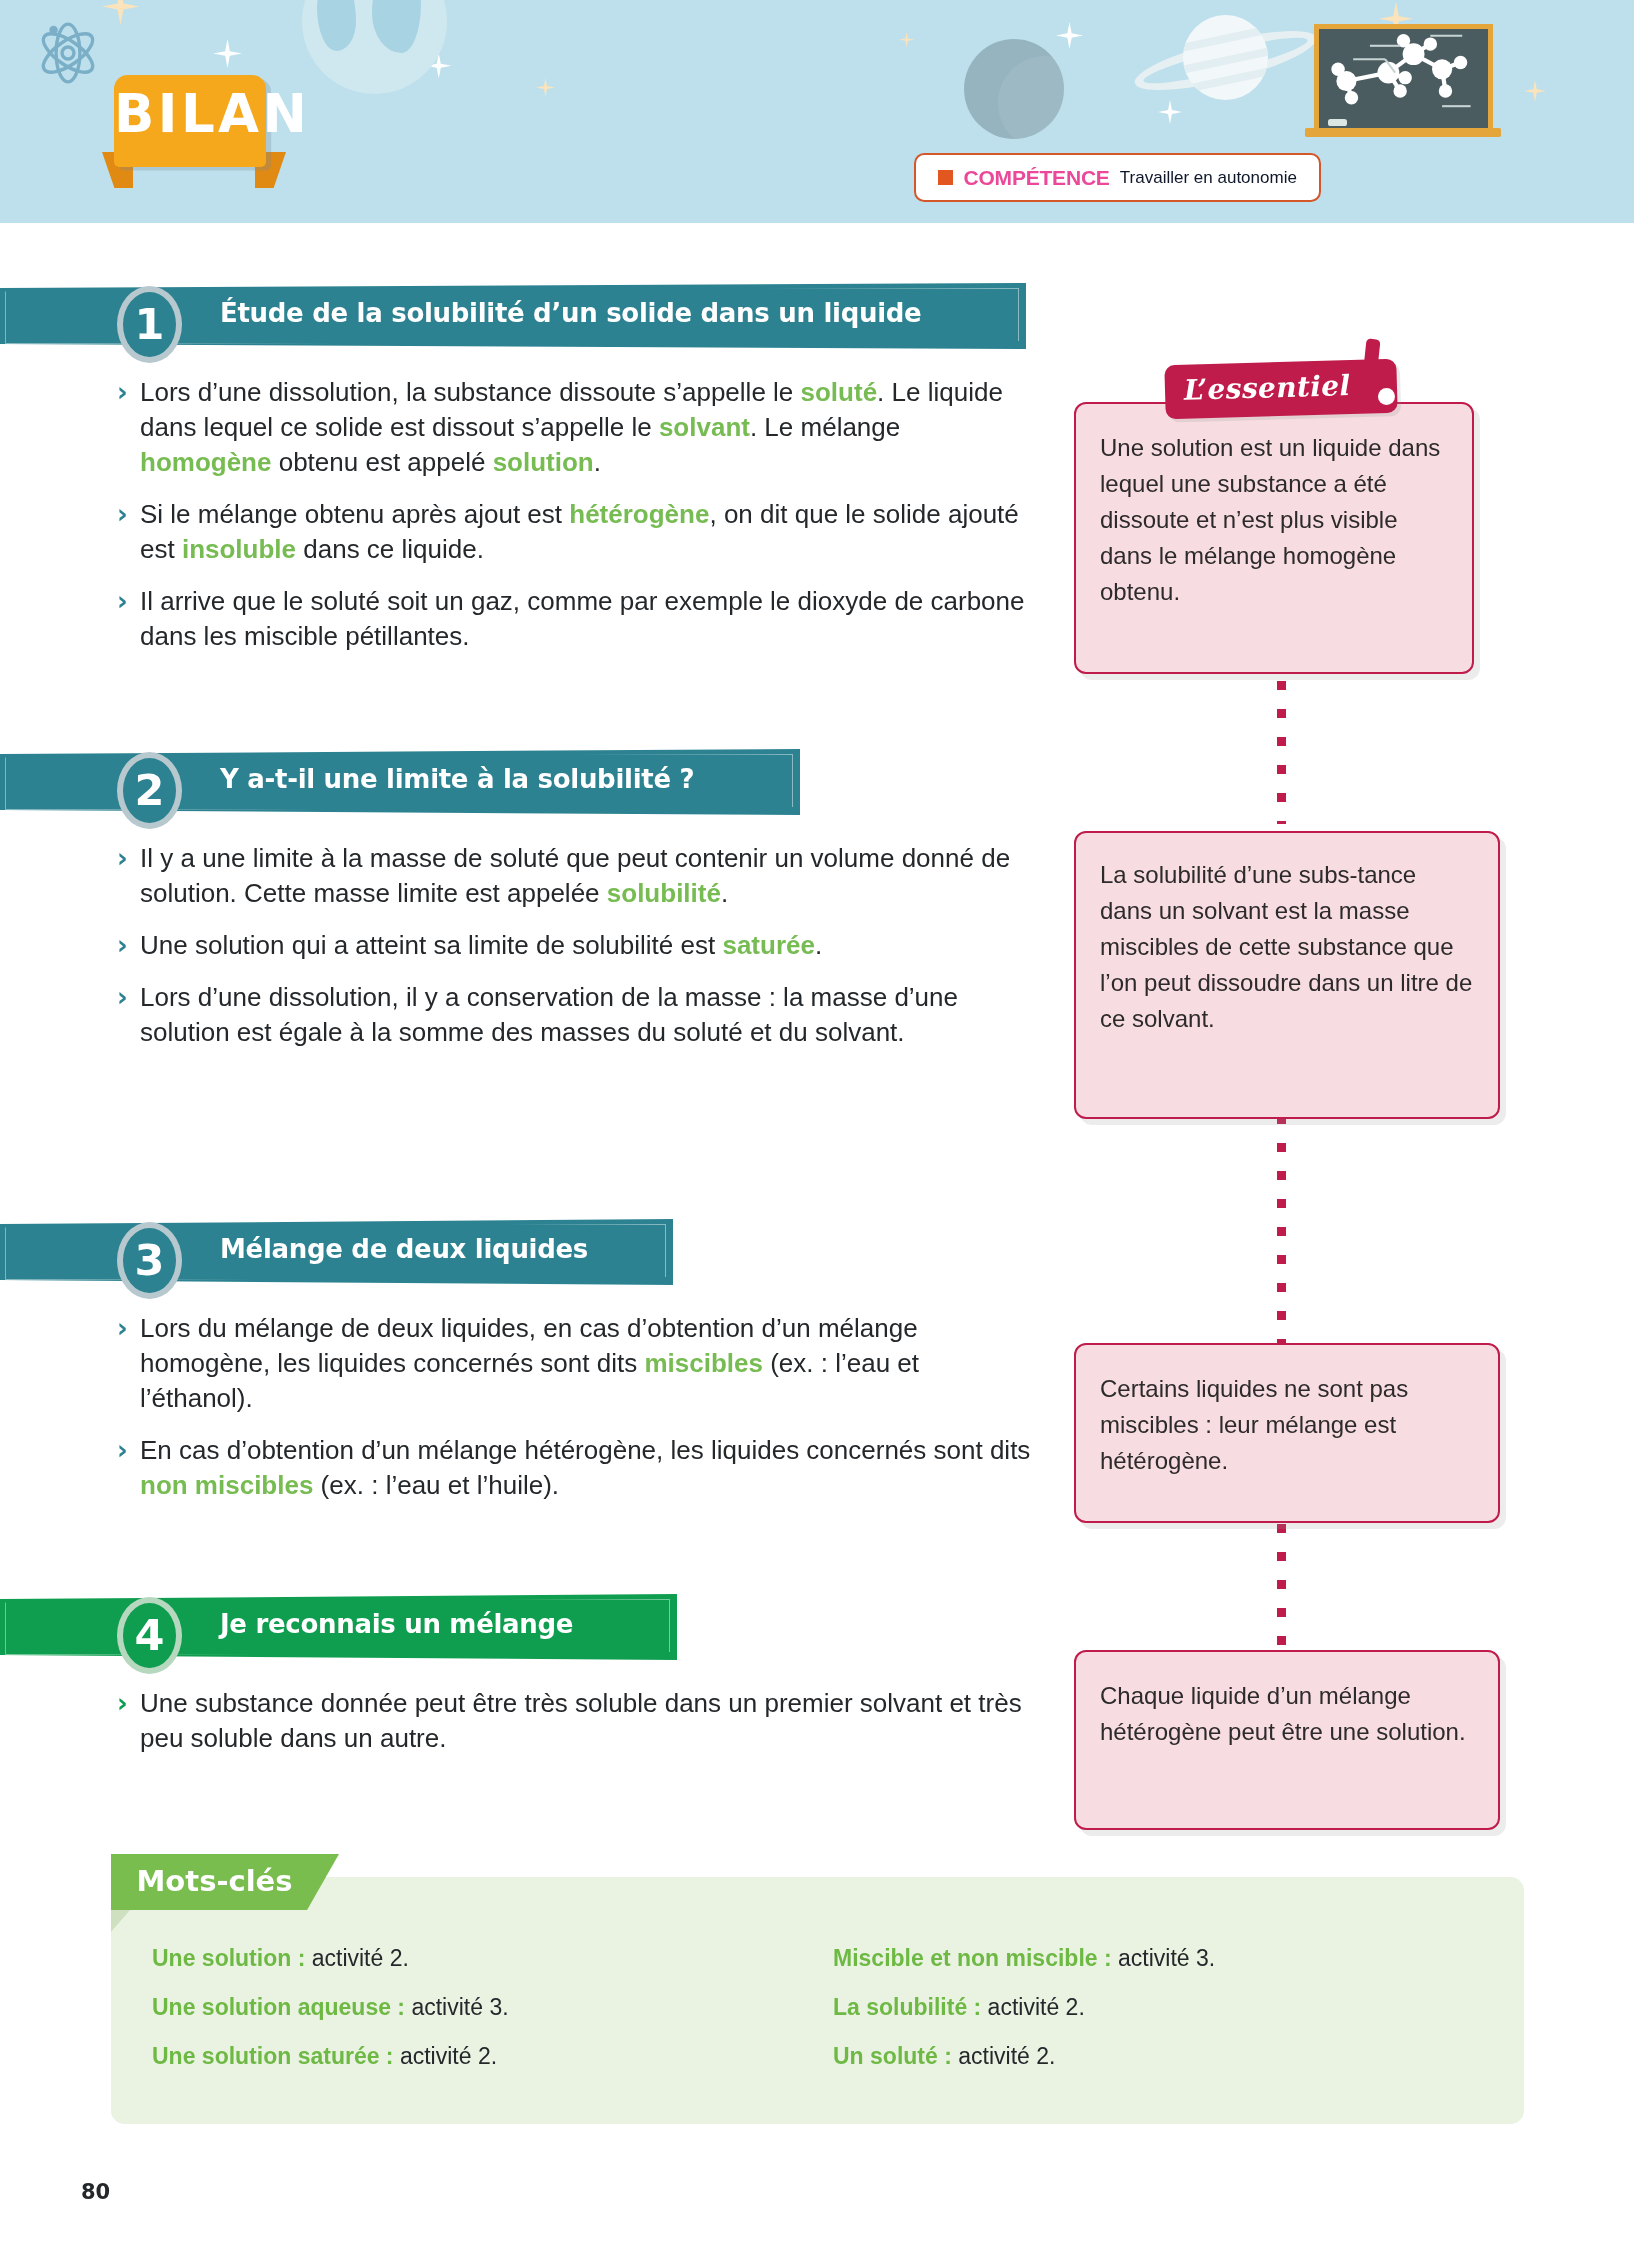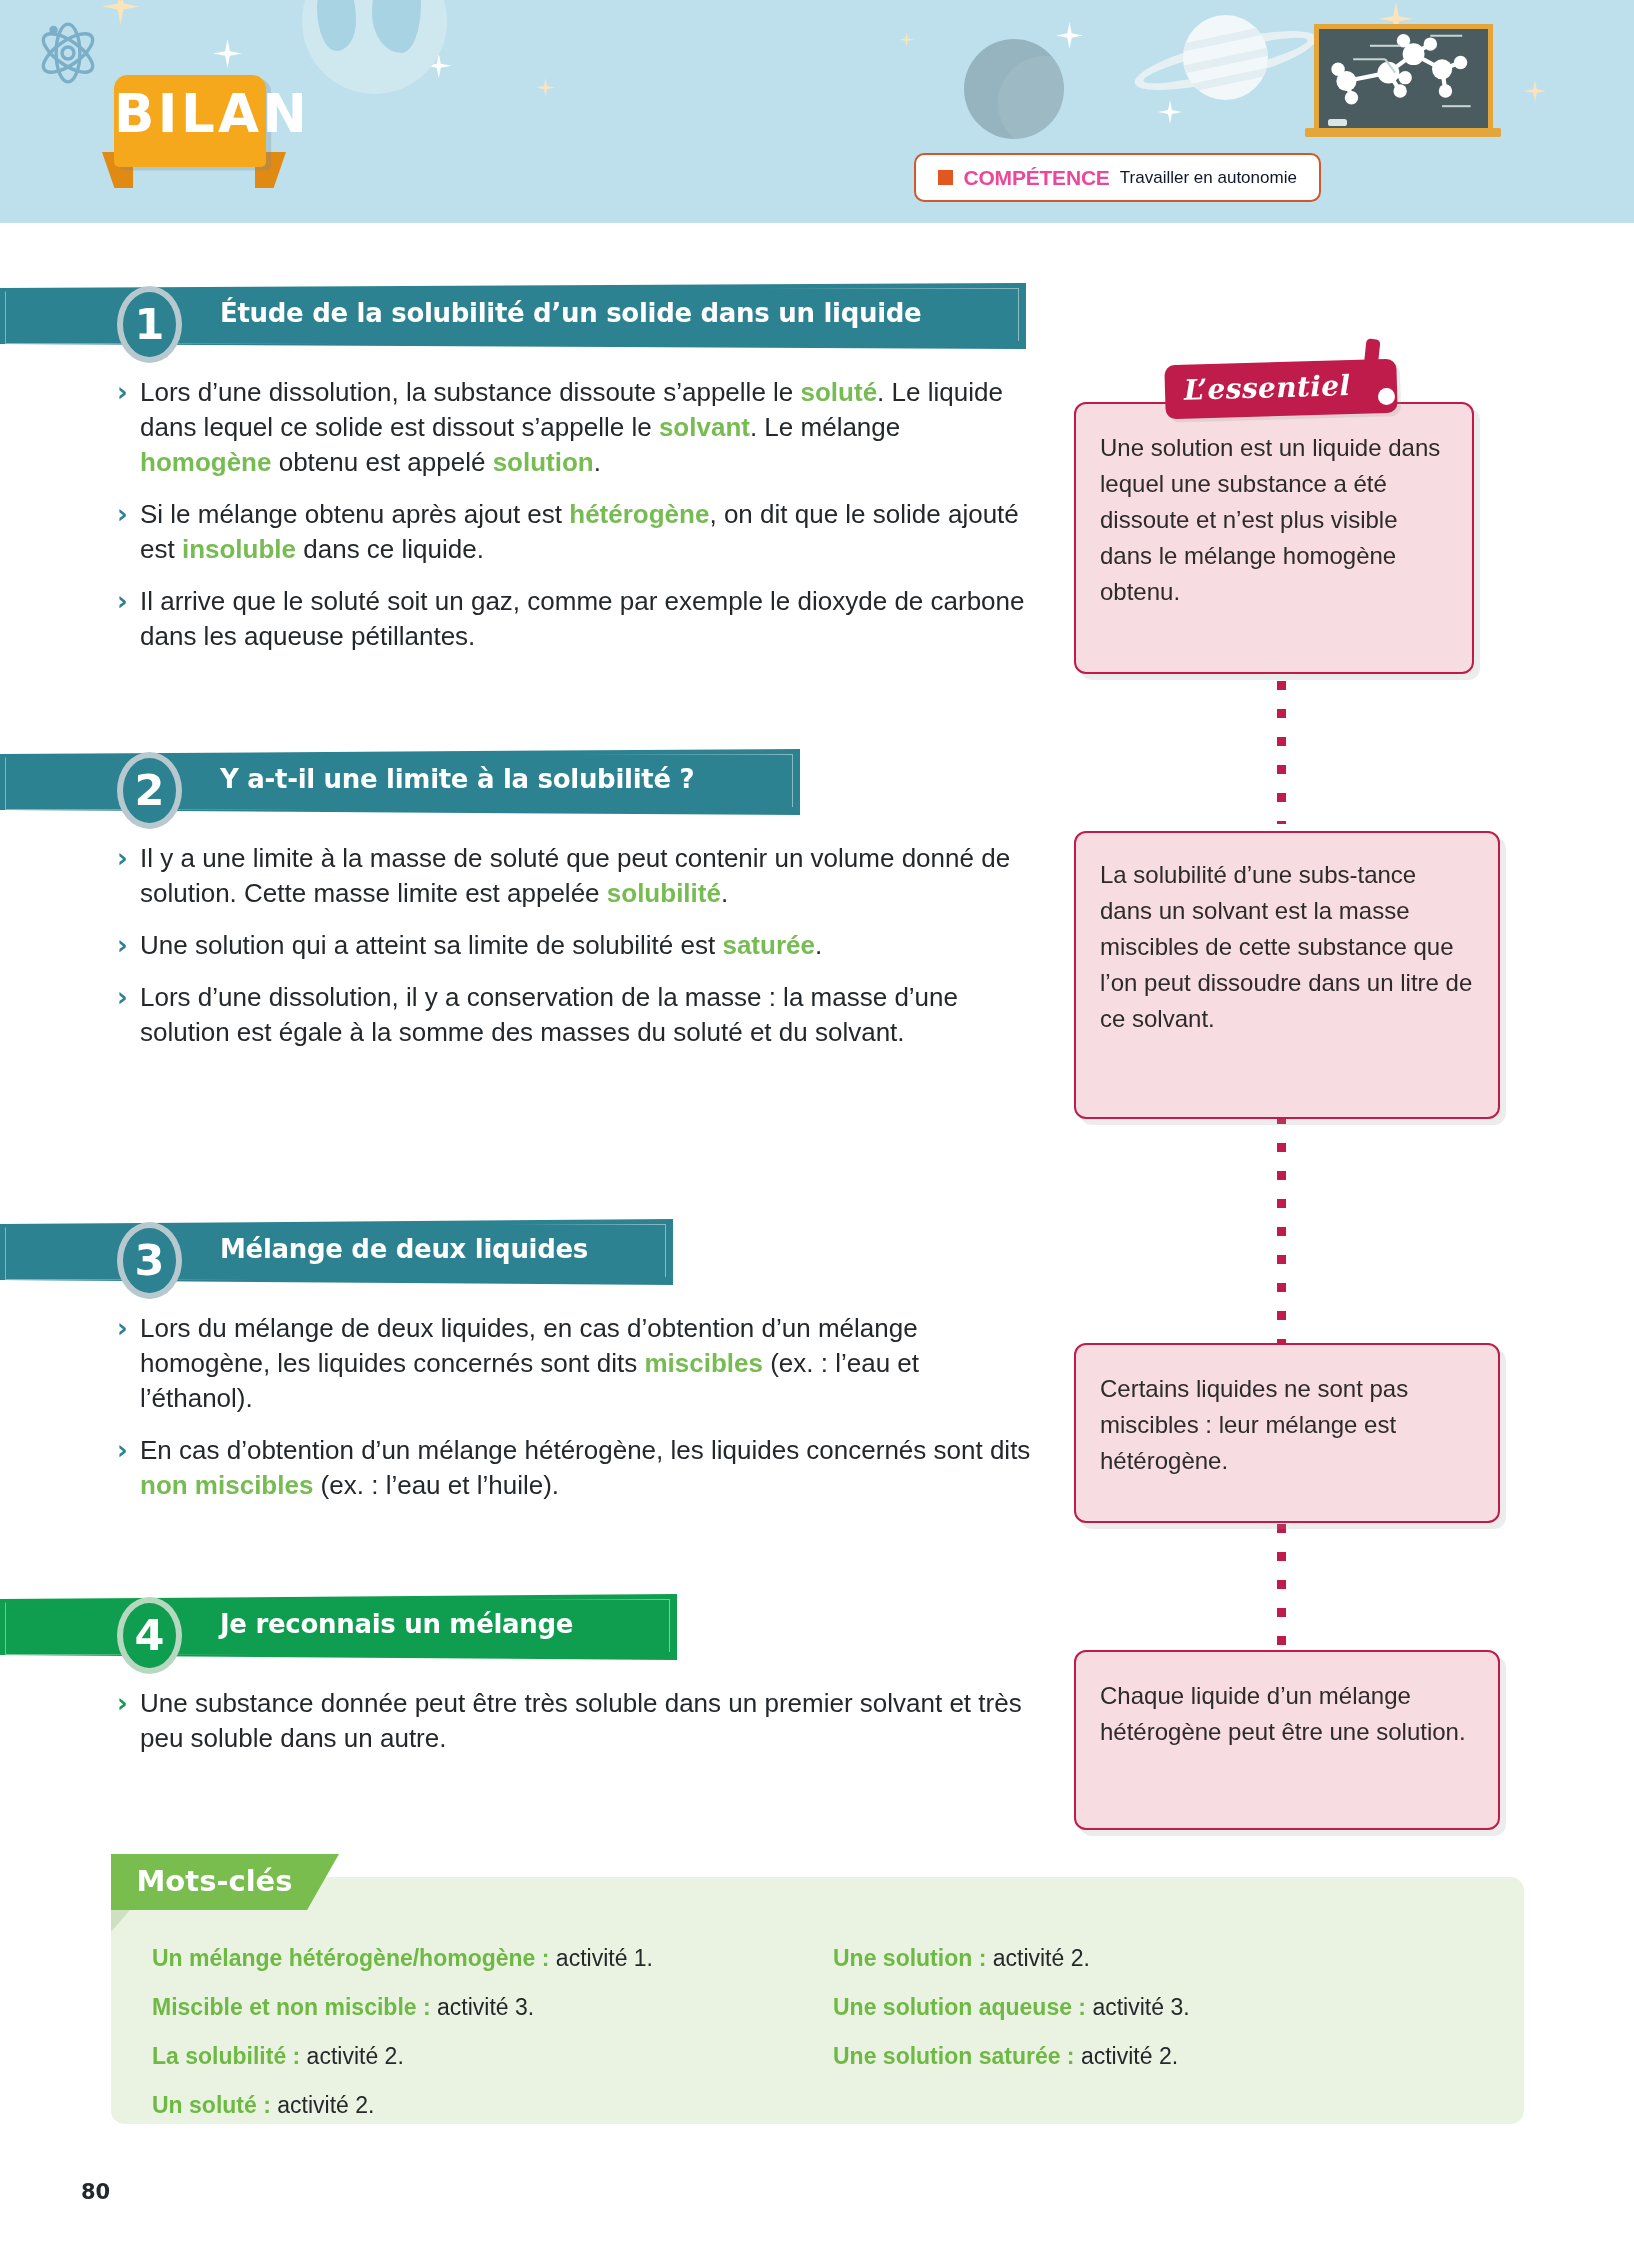--- a/index.html
+++ b/index.html
@@ -484,21 +484,21 @@
       <div class="bullet-row">
         <div class="chev">›</div>
         <div class="bullet-text"><span>Lors d’une dissolution, la substance dissoute s’appelle le </span><span class="kw">soluté</span><span>. Le liquide dans lequel ce solide est dissout s’appelle le </span><span class="kw">solvant</span><span>. Le mélange </span><span class="kw">homogène</span><span> obtenu est appelé </span><span class="kw">solution</span><span>.</span></div>
       </div>
       <div class="bullet-row">
         <div class="chev">›</div>
         <div class="bullet-text"><span>Si le mélange obtenu après ajout est </span><span class="kw">hétérogène</span><span>, on dit que le solide ajouté est </span><span class="kw">insoluble</span><span> dans ce liquide.</span></div>
       </div>
       <div class="bullet-row">
         <div class="chev">›</div>
-        <div class="bullet-text"><span>Il arrive que le soluté soit un gaz, comme par exemple le dioxyde de carbone dans les aqueuse pétillantes.</span></div>
+        <div class="bullet-text"><span>Il arrive que le soluté soit un gaz, comme par exemple le dioxyde de carbone dans les miscible pétillantes.</span></div>
       </div>
     </div>
     <div class="section-banner" style="top: 749px; width: 800px;">
       <div class="banner-body" style="width: 800px;">
         <div class="banner-inline"></div>
       </div>
       <div class="banner-title" style="left: 220px;">Y a-t-il une limite à la solubilité ?</div>
       <div class="num-bubble">
         <span>2</span>
       </div>
@@ -575,21 +575,20 @@
 <div class="pink-box" style="left:1074px; top:1650px; width:426px; height:180px;">
   <p style="margin:25.5px 24px 0 24px;">Chaque liquide d’un mélange hétérogène peut être une solution.</p>
 </div>
 
 <div class="motscles-box"></div>
 <div class="motscles-fold"></div>
 <div class="motscles-tab">
   <div class="lbl">Mots-clés</div>
 </div>
 <div class="kw-grid" id="kw-grid">
-    <div class="kw-item"><span class="term">Un mélange hétérogène/homogène :</span><span> activité 1.</span></div>
     <div class="kw-item"><span class="term">Une solution :</span><span> activité 2.</span></div>
     <div class="kw-item"><span class="term">Miscible et non miscible :</span><span> activité 3.</span></div>
     <div class="kw-item"><span class="term">Une solution aqueuse :</span><span> activité 3.</span></div>
     <div class="kw-item"><span class="term">La solubilité :</span><span> activité 2.</span></div>
     <div class="kw-item"><span class="term">Une solution saturée :</span><span> activité 2.</span></div>
     <div class="kw-item"><span class="term">Un soluté :</span><span> activité 2.</span></div>
   </div>
 
 <div class="page-number">80</div>
 

